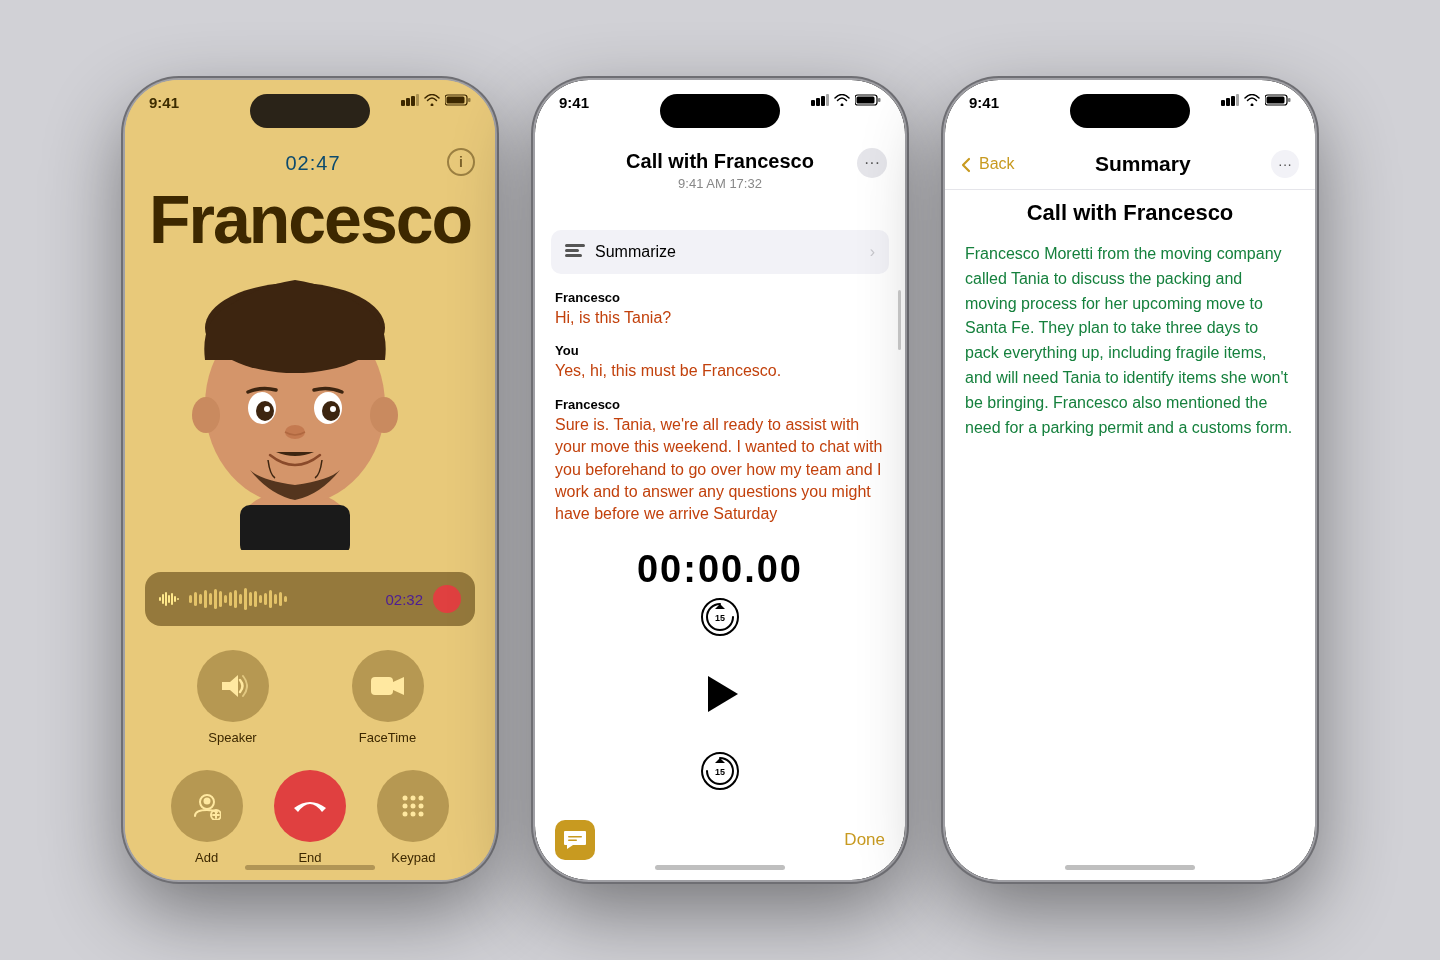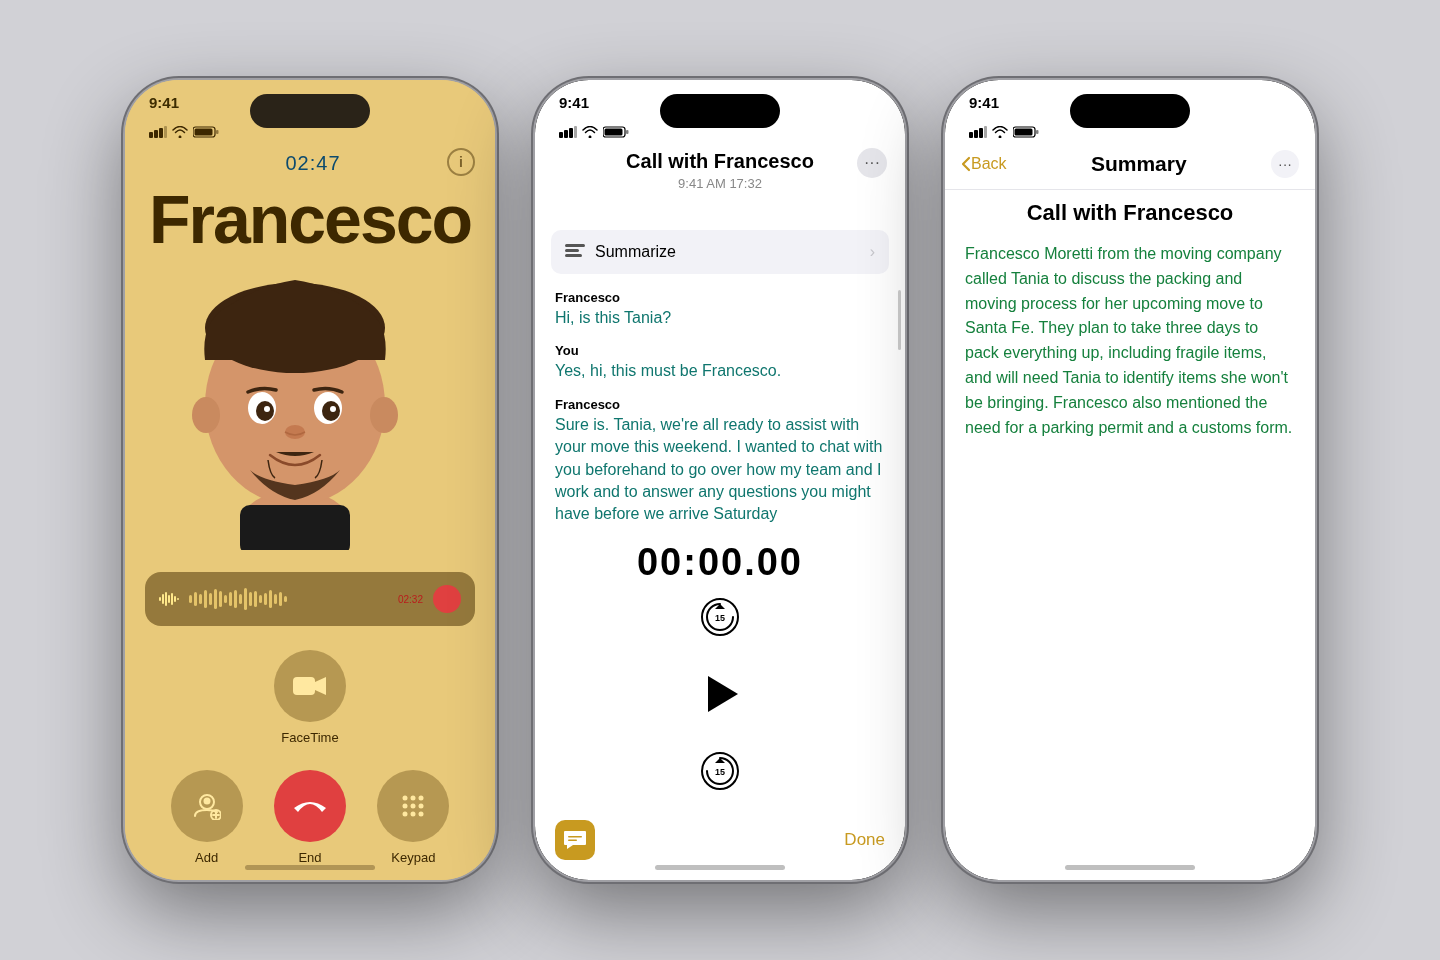--- a/index.html
+++ b/index.html
@@ -99,21 +99,20 @@
       position: absolute;
       top: 0;
       left: 0;
       right: 0;
       height: 58px;
       display: flex;
       align-items: flex-start;
       justify-content: space-between;
       padding: 14px 24px 0;
       z-index: 5;
-      flex-direction: column;
     }
     .status-time {
       font-size: 15px;
       font-weight: 600;
       color: #000;
     }
     .status-time-amber { color: #3d2c00; }
     .status-icons {
       display: flex;
       align-items: center;
@@ -180,22 +179,22 @@
       align-items: center;
       gap: 2px;
       height: 24px;
     }
     .waveform-bar {
       width: 3px;
       background: rgba(255,220,120,0.75);
       border-radius: 2px;
     }
     .rec-time {
-      font-size: 10px;
-      color: #b91c1c;
+      font-size: 15px;
+      color: #4c1d95;
       font-weight: 500;
     }
     .rec-dot {
       width: 28px;
       height: 28px;
       background: #e04040;
       border-radius: 50%;
     }
 
     
@@ -331,42 +330,42 @@
       overflow: hidden;
     }
     .transcript-speaker {
       font-size: 13px;
       font-weight: 700;
       color: #000;
       margin-bottom: 2px;
     }
     .transcript-line {
       font-size: 16px;
-      color: #0f766e;
+      color: #c2410c;
       margin-bottom: 14px;
       line-height: 1.4;
     }
     .transcript-fade {
       position: absolute;
       bottom: 0; left: 0; right: 0;
       height: 60px;
       background: linear-gradient(transparent, #fff);
     }
 
     .playback-area {
       position: absolute;
       bottom: 90px;
       left: 0; right: 0;
       text-align: center;
     }
     .playback-time-display {
       font-size: 38px;
       font-weight: 700;
       color: #000;
-      margin-bottom: 14px;
+      margin-bottom: 7px;
       letter-spacing: 2px;
     }
     .playback-controls {
       display: flex;
       align-items: center;
       justify-content: center;
       gap: 36px;
       flex-direction: column;
     }
     .play-btn-main {
@@ -413,21 +412,21 @@
       top: 58px;
       left: 0; right: 0;
       height: 52px;
       display: flex;
       align-items: center;
       justify-content: space-between;
       padding: 0 16px;
       border-bottom: 1px solid #e5e5ea;
     }
     .back-btn {
-      display: flex; align-items: center; gap: 0;
+      display: flex; align-items: flex-end; gap: 8px;
       font-size: 16px;
       color: #c89a20;
     }
     .nav-title {
       font-size: 21px;
       font-weight: 600;
       color: #000;
     }
     .nav-more {
       width: 28px; height: 28px;
@@ -572,20 +571,30 @@
         <div class="waveform-bar" style="height:14px"></div>
         <div class="waveform-bar" style="height:6px"></div>
       </div>
       <span class="rec-time">02:32</span>
       <div class="rec-dot"></div>
     </div>
 
     <div class="call-buttons">
       <div class="call-btn">
         <div class="call-btn-circle">
+          <svg width="30" height="28" viewBox="0 0 30 28">
+            <path d="M4 10 L12 10 L20 3 L20 25 L12 18 L4 18 Z" fill="#ffe8a0"></path>
+            <path d="M22 8 Q27 14 22 20" stroke="#ffe8a0" stroke-width="2.5" fill="none" stroke-linecap="round"></path>
+            <path d="M25 4 Q33 14 25 24" stroke="#ffe8a0" stroke-width="2" fill="none" stroke-linecap="round" opacity="0.6"></path>
+          </svg>
+        </div>
+        <span class="call-btn-label">Speaker</span>
+      </div>
+      <div class="call-btn">
+        <div class="call-btn-circle">
           <svg width="34" height="24" viewBox="0 0 34 24">
             <rect x="0" y="3" width="22" height="18" rx="4" fill="#ffe8a0"></rect>
             <path d="M22 8 L33 3 L33 21 L22 16 Z" fill="#ffe8a0"></path>
           </svg>
         </div>
         <span class="call-btn-label">FaceTime</span>
       </div>
     </div>
 
     <div class="call-buttons-bottom">

